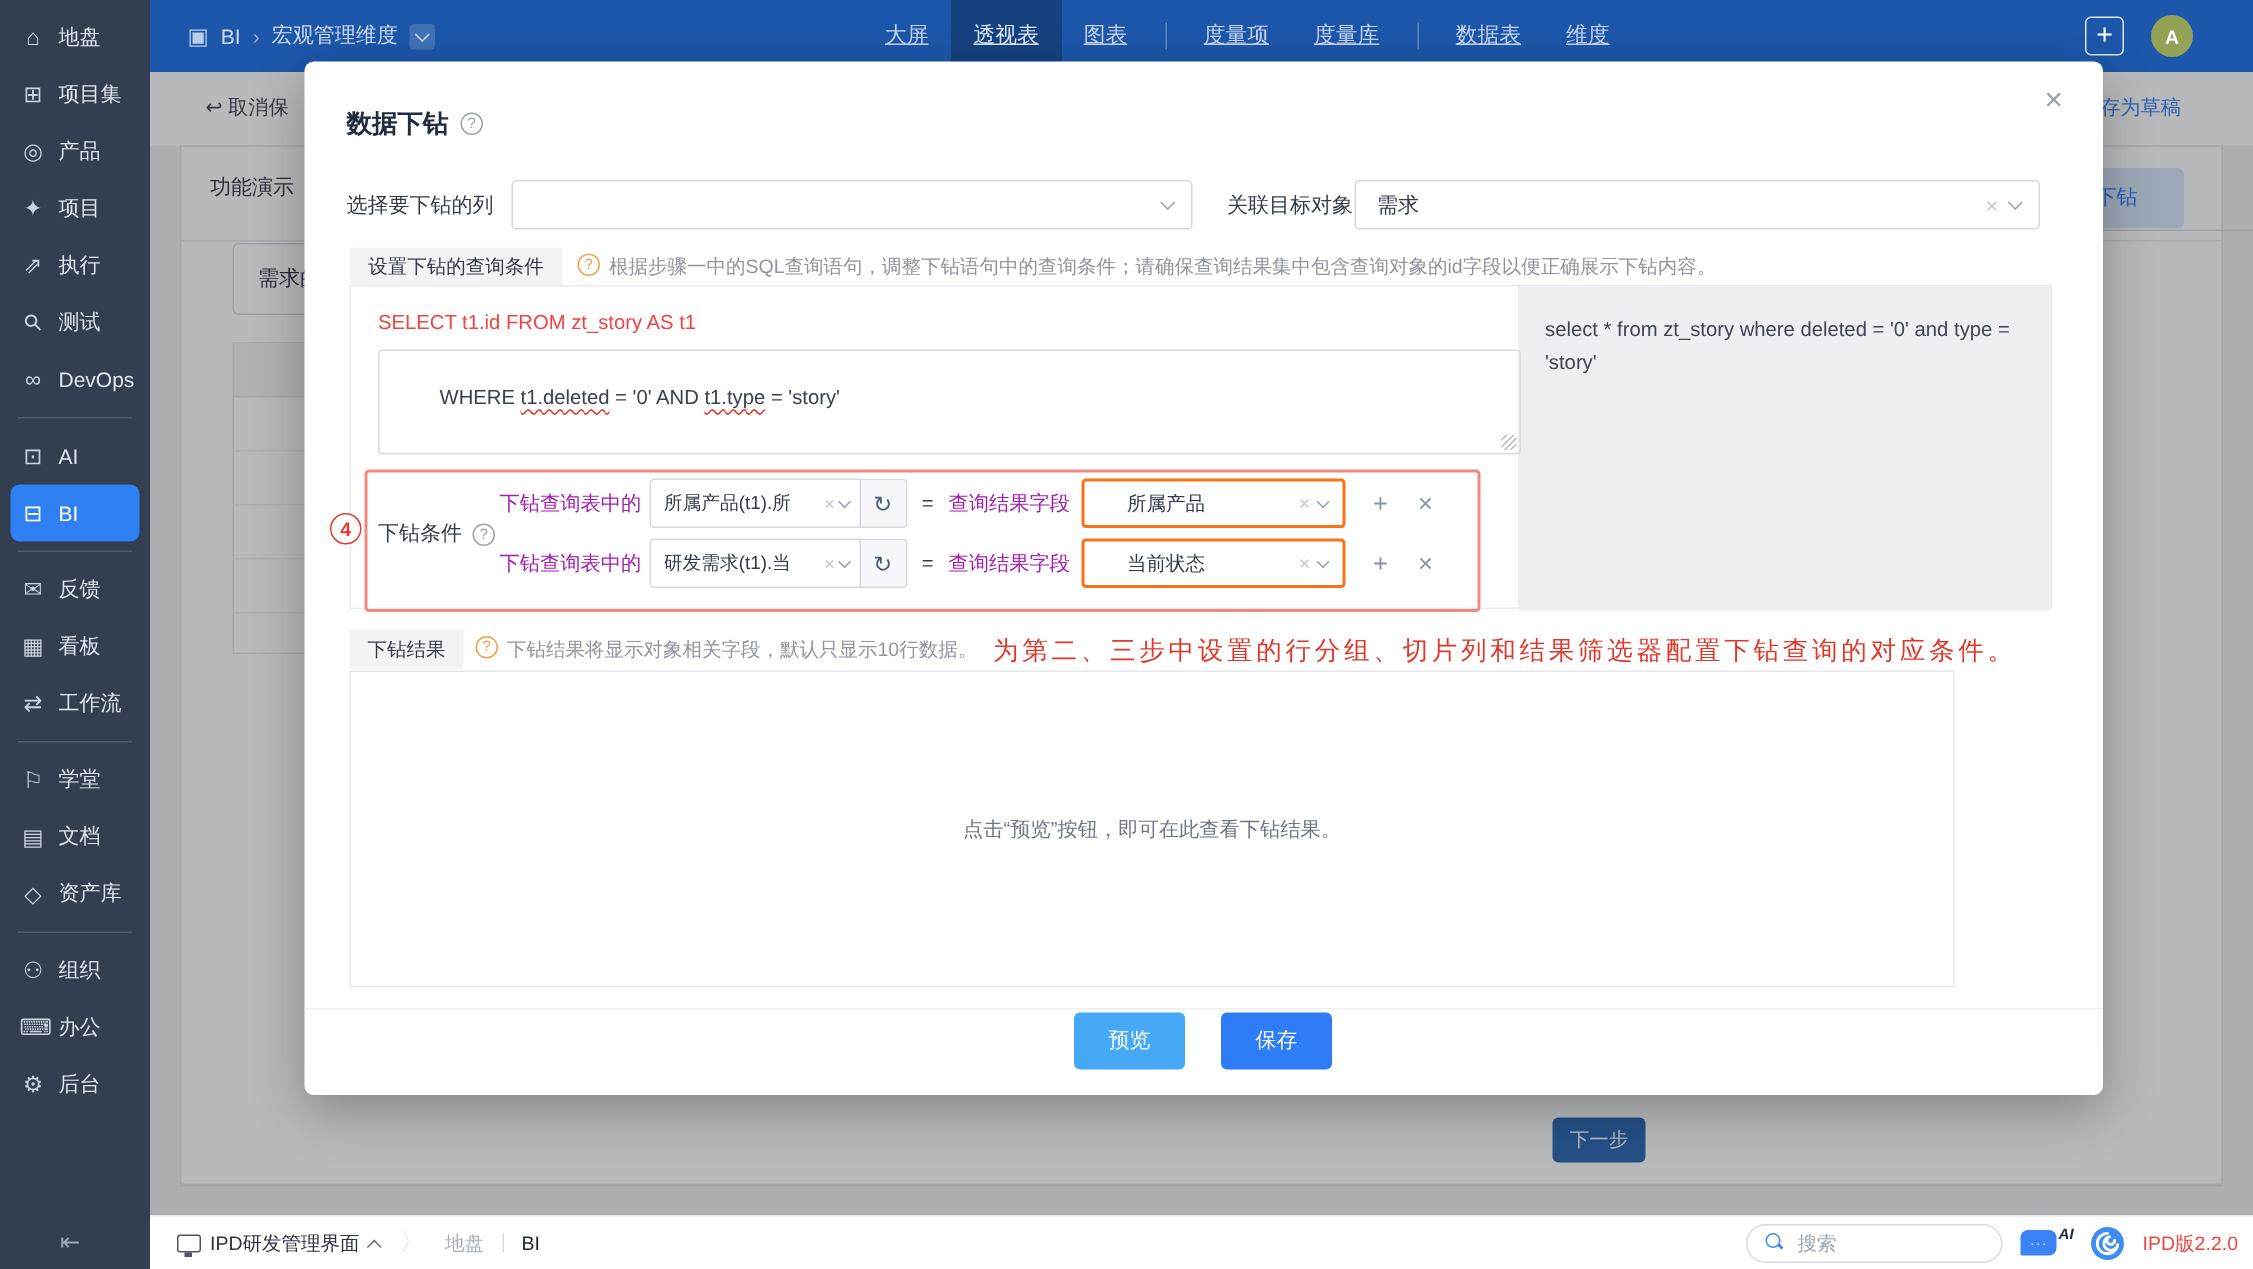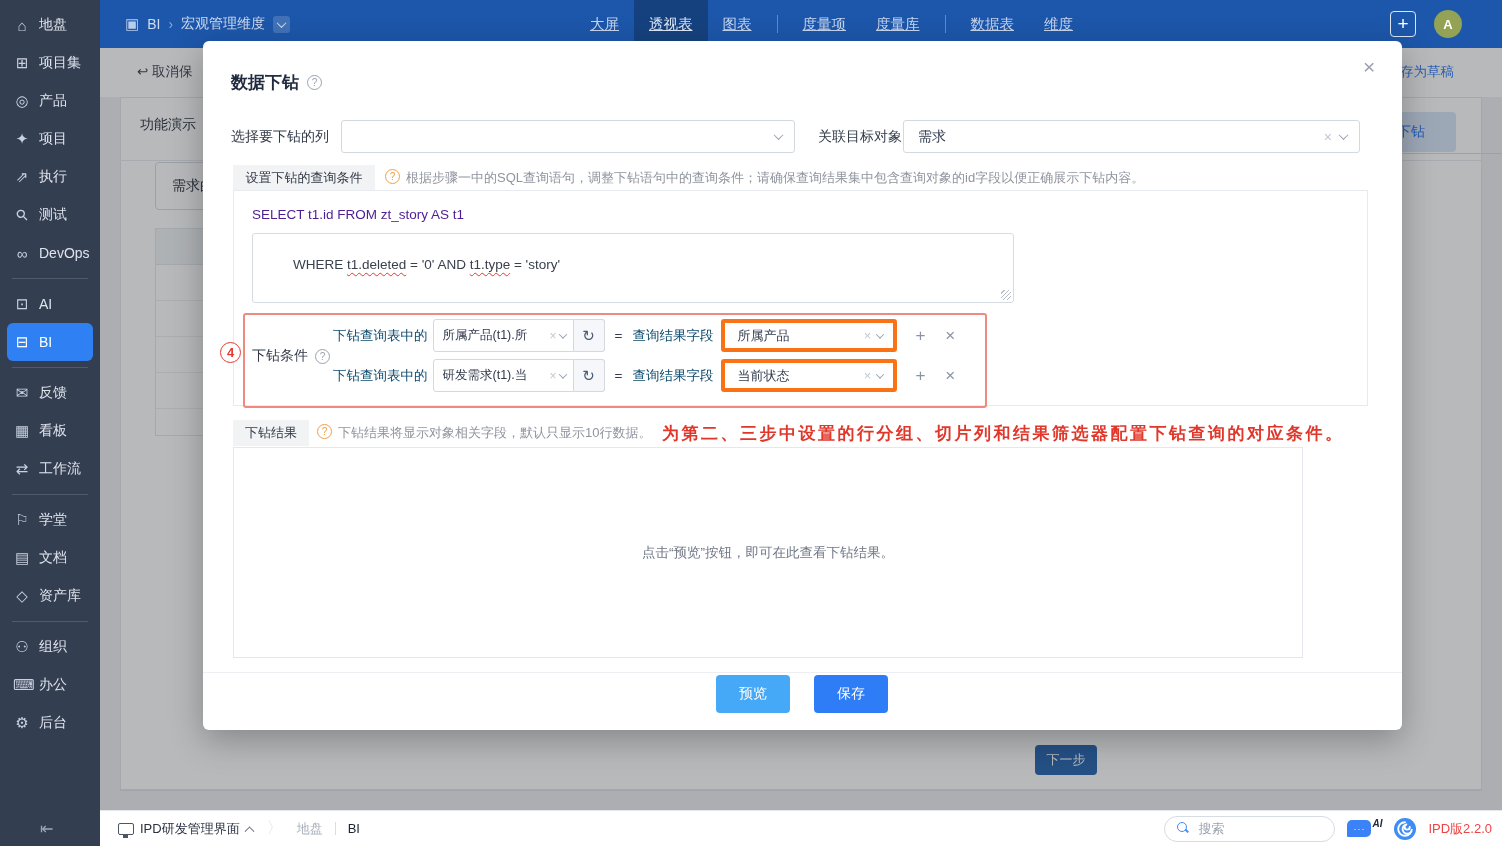--- a/index.html
+++ b/index.html
@@ -77,53 +77,53 @@
   .sel .val { flex:1; padding-left:14px; overflow:hidden; white-space:nowrap; text-overflow:ellipsis; }
   .sel .clr { color:#c2c7d0; font-size:14px; margin-right:8px; cursor:pointer; }
   .sel .chev { border-color:#98a2b3; margin-right:12px; }
   .steptab { position:absolute; height:26px; background:#f2f3f5; font-size:13px; color:#333b48;
              display:flex; align-items:center; justify-content:center; cursor:pointer; }
   .hint { position:absolute; font-size:13px; color:#8f949e; display:flex; align-items:flex-start; gap:6px; }
   .sqlpanel { position:absolute; left:30px; top:149px; width:1135px; height:216px;
               border:1px solid #e7eaee; background:#fff; }
   .graypanel { position:absolute; right:0; top:0; width:355px; height:216px; background:#edeff3;
                padding:18px 18px; font-size:13.5px; color:#3e4554; line-height:1.6; }
-  .sqlline { position:absolute; left:18px; top:16px; font-size:13.5px; color:#4c1d95; }
+  .sqlline { position:absolute; left:18px; top:16px; font-size:13.5px; color:#ef4444; }
   .sqlbox { position:absolute; left:18px; top:42px; width:762px; height:70px; border:1px solid #d7dbe2;
             border-radius:3px; padding:8px 10px; font-size:13.5px; color:#39404e; white-space:pre-wrap; cursor:text; }
   .wavy { text-decoration:underline; text-decoration-style:wavy; text-decoration-color:#e23b2e;
           text-decoration-thickness:1px; text-underline-offset:3px; }
   .resize-h { position:absolute; right:2px; bottom:2px; width:10px; height:10px;
               background:repeating-linear-gradient(135deg,transparent 0 2px,#b7bcc6 2px 3px); }
   .redbox { position:absolute; left:40px; top:272px; width:744px; height:95px;
             border:2px solid #f08a80; border-radius:3px; }
   .badge4 { position:absolute; left:17px; top:301px; width:21px; height:21px; border:1.5px solid #e23b2e;
             border-radius:50%; background:#fff; color:#e23b2e; font-size:13px; font-weight:bold;
             display:flex; align-items:center; justify-content:center; z-index:2; }
   .condlabel { position:absolute; left:49px; top:306px; font-size:14px; color:#333b4a;
                display:flex; align-items:center; gap:7px; }
   .crow { position:absolute; left:130px; height:33px; display:flex; align-items:center; }
-  .crow .rlabel { font-size:13.5px; color:#0c4a6e; margin-right:5px; }
+  .crow .rlabel { font-size:13.5px; color:#a21caf; margin-right:5px; }
   .ssel { width:141px; height:33px; border:1px solid #d4d8df; border-radius:3px 0 0 3px; background:#fff;
           display:flex; align-items:center; padding:0 5px 0 9px; font-size:12.5px; color:#303a4c; cursor:pointer; }
   .ssel .val { flex:1; overflow:hidden; white-space:nowrap; }
   .ssel .clr { color:#c2c7d0; font-size:12px; margin:0 3px; }
   .ssel .chev { width:6px; height:6px; border-color:#98a2b3; margin-right:2px; }
   .refbtn { width:31px; height:33px; border:1px solid #d4d8df; border-left:none; background:#f5f7fa;
             border-radius:0 3px 3px 0; display:flex; align-items:center; justify-content:center;
             color:#4a5b74; font-size:15px; cursor:pointer; }
   .eq { font-size:13.5px; color:#333b4a; margin:0 10px; }
-  .rsel { width:176px; height:33px; border:4px solid #f97316; border-radius:3px; background:#fff;
-          display:flex; align-items:center; padding:0 6px 0 12px; font-size:13px; color:#303a4c; cursor:pointer; }
+  .rsel { width:176px; height:33px; border:2px solid #f97316; border-radius:3px; background:#fff;
+          display:flex; align-items:center; padding:0 6px 0 28px; font-size:13px; color:#303a4c; cursor:pointer; }
   .rsel .val { flex:1; }
   .rsel .clr { color:#c2c7d0; font-size:13px; margin-right:6px; }
   .rsel .chev { width:6px; height:6px; border-color:#98a2b3; margin-right:4px; }
   .opicon { color:#8893a7; font-size:17px; cursor:pointer; }
   .annotation { position:absolute; left:459px; top:381px; font-size:17px; letter-spacing:2.5px;
-                font-weight:700; color:#e0372a; white-space:nowrap; }
+                font-weight:400; color:#e0372a; white-space:nowrap; }
   .resultbox { position:absolute; left:30px; top:406px; width:1070px; height:211px; border:1px solid #e4e7ec; }
   .emptytext { position:absolute; left:0; top:96px; width:100%; text-align:center; font-size:13.5px; color:#6f7684; }
   .footline { position:absolute; left:0; top:631px; width:1199px; height:1px; background:#edeff2; }
   .mbtn { position:absolute; top:634px; width:74px; height:38px; border-radius:4px; color:#fff;
           font-size:14px; display:flex; align-items:center; justify-content:center; cursor:pointer; }
   .btn-preview { left:513px; background:#45a9f7; }
   .btn-save { left:611px; background:#2e7cf6; }
 
   
   .taskbar { position:absolute; left:100px; top:810px; width:1402px; height:36px; background:#fff;
@@ -308,20 +308,21 @@
       <span class="chev"></span>
     </div>
 
     <div class="steptab" style="left:30px; top:124px; width:142px;">设置下钻的查询条件</div>
     <div class="hint" style="left:182px; top:128px; width:980px;">
       <span class="qicon orange">?</span>
       <span>根据步骤一中的SQL查询语句，调整下钻语句中的查询条件；请确保查询结果集中包含查询对象的id字段以便正确展示下钻内容。</span>
     </div>
 
     <div class="sqlpanel">
+      <div class="graypanel">select * from zt_story where deleted = '0' and type = 'story'</div>
       <div class="sqlline">SELECT t1.id FROM zt_story AS t1</div>
       <div class="sqlbox">
         <span>WHERE </span><span class="wavy">t1.deleted</span><span> = '0' AND </span><span class="wavy">t1.type</span><span> = 'story'</span>
         <span class="resize-h"></span>
       </div>
     </div>
 
     <div class="redbox"></div>
     <div class="badge4">4</div>
     <div class="condlabel">

